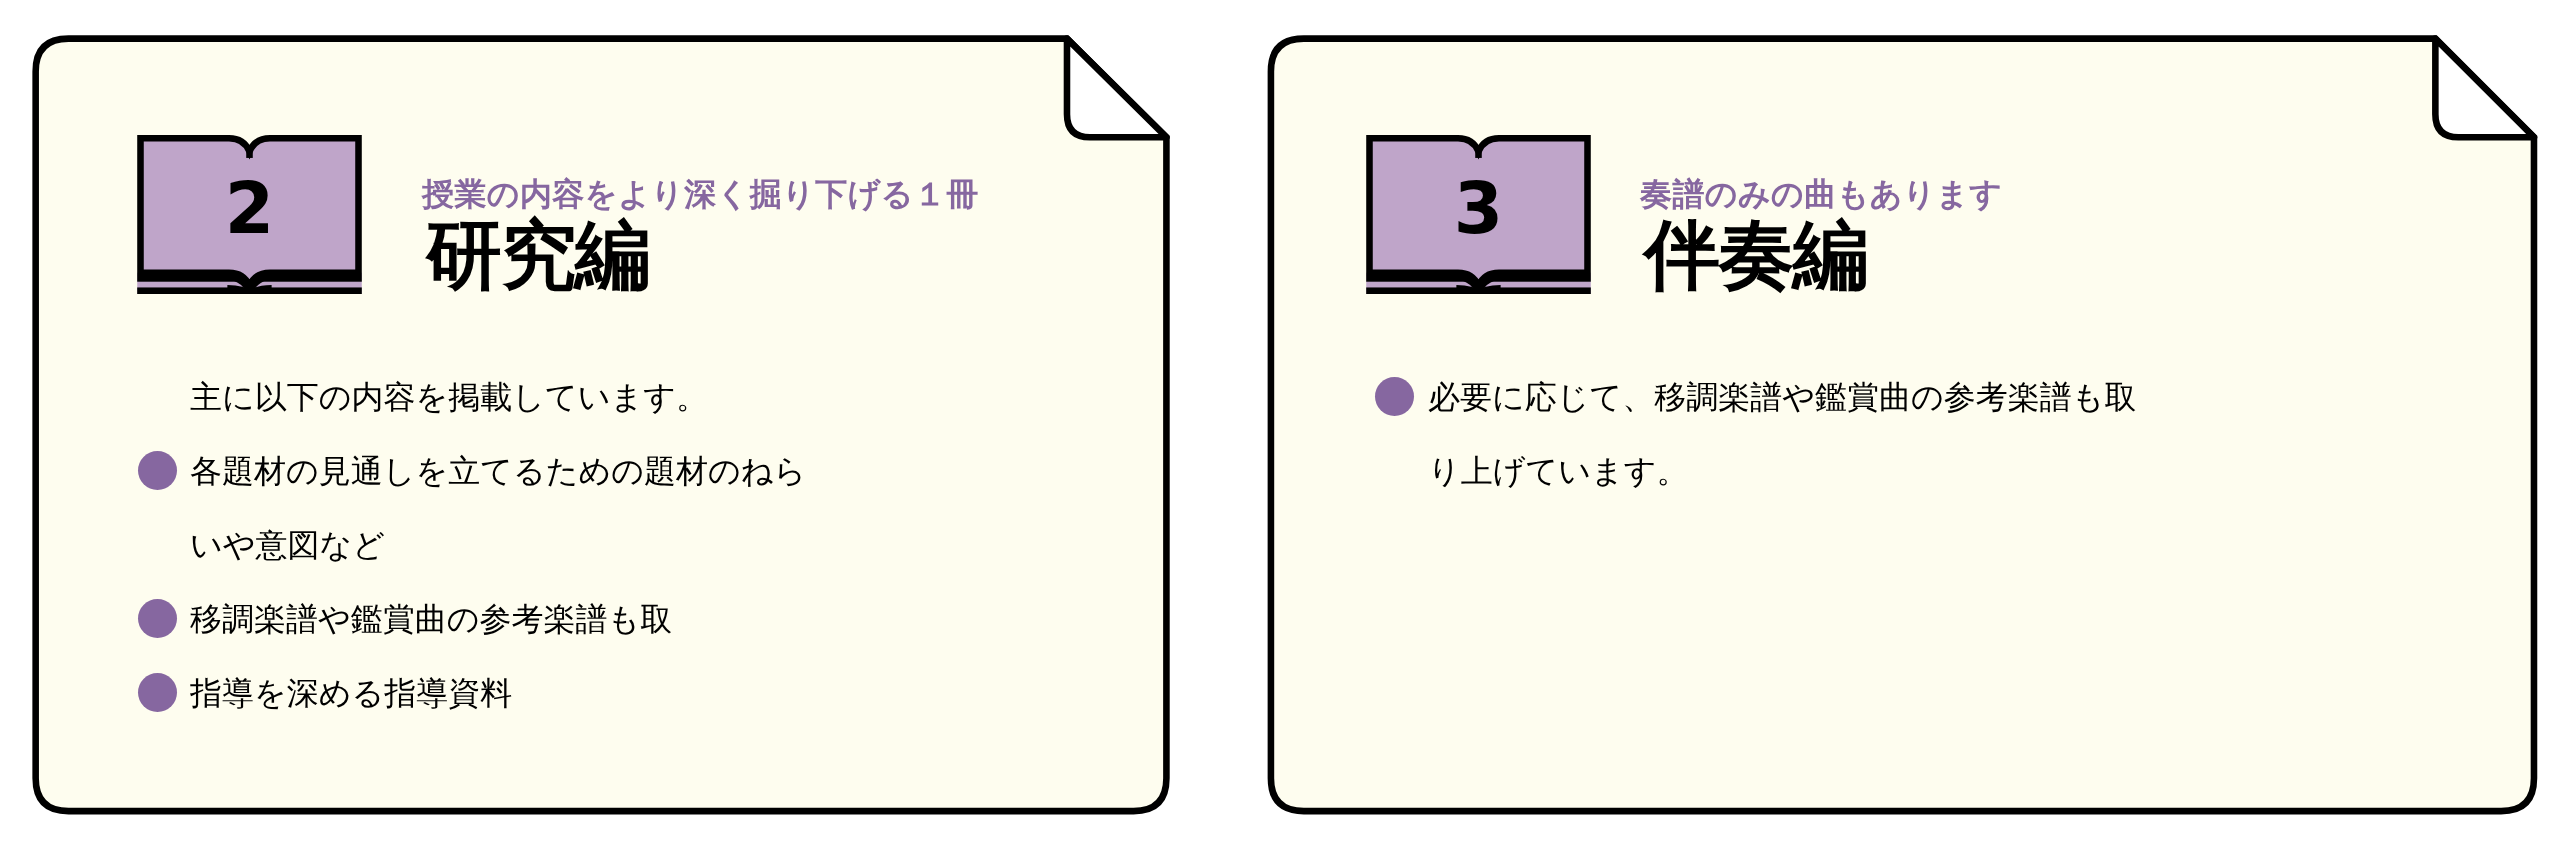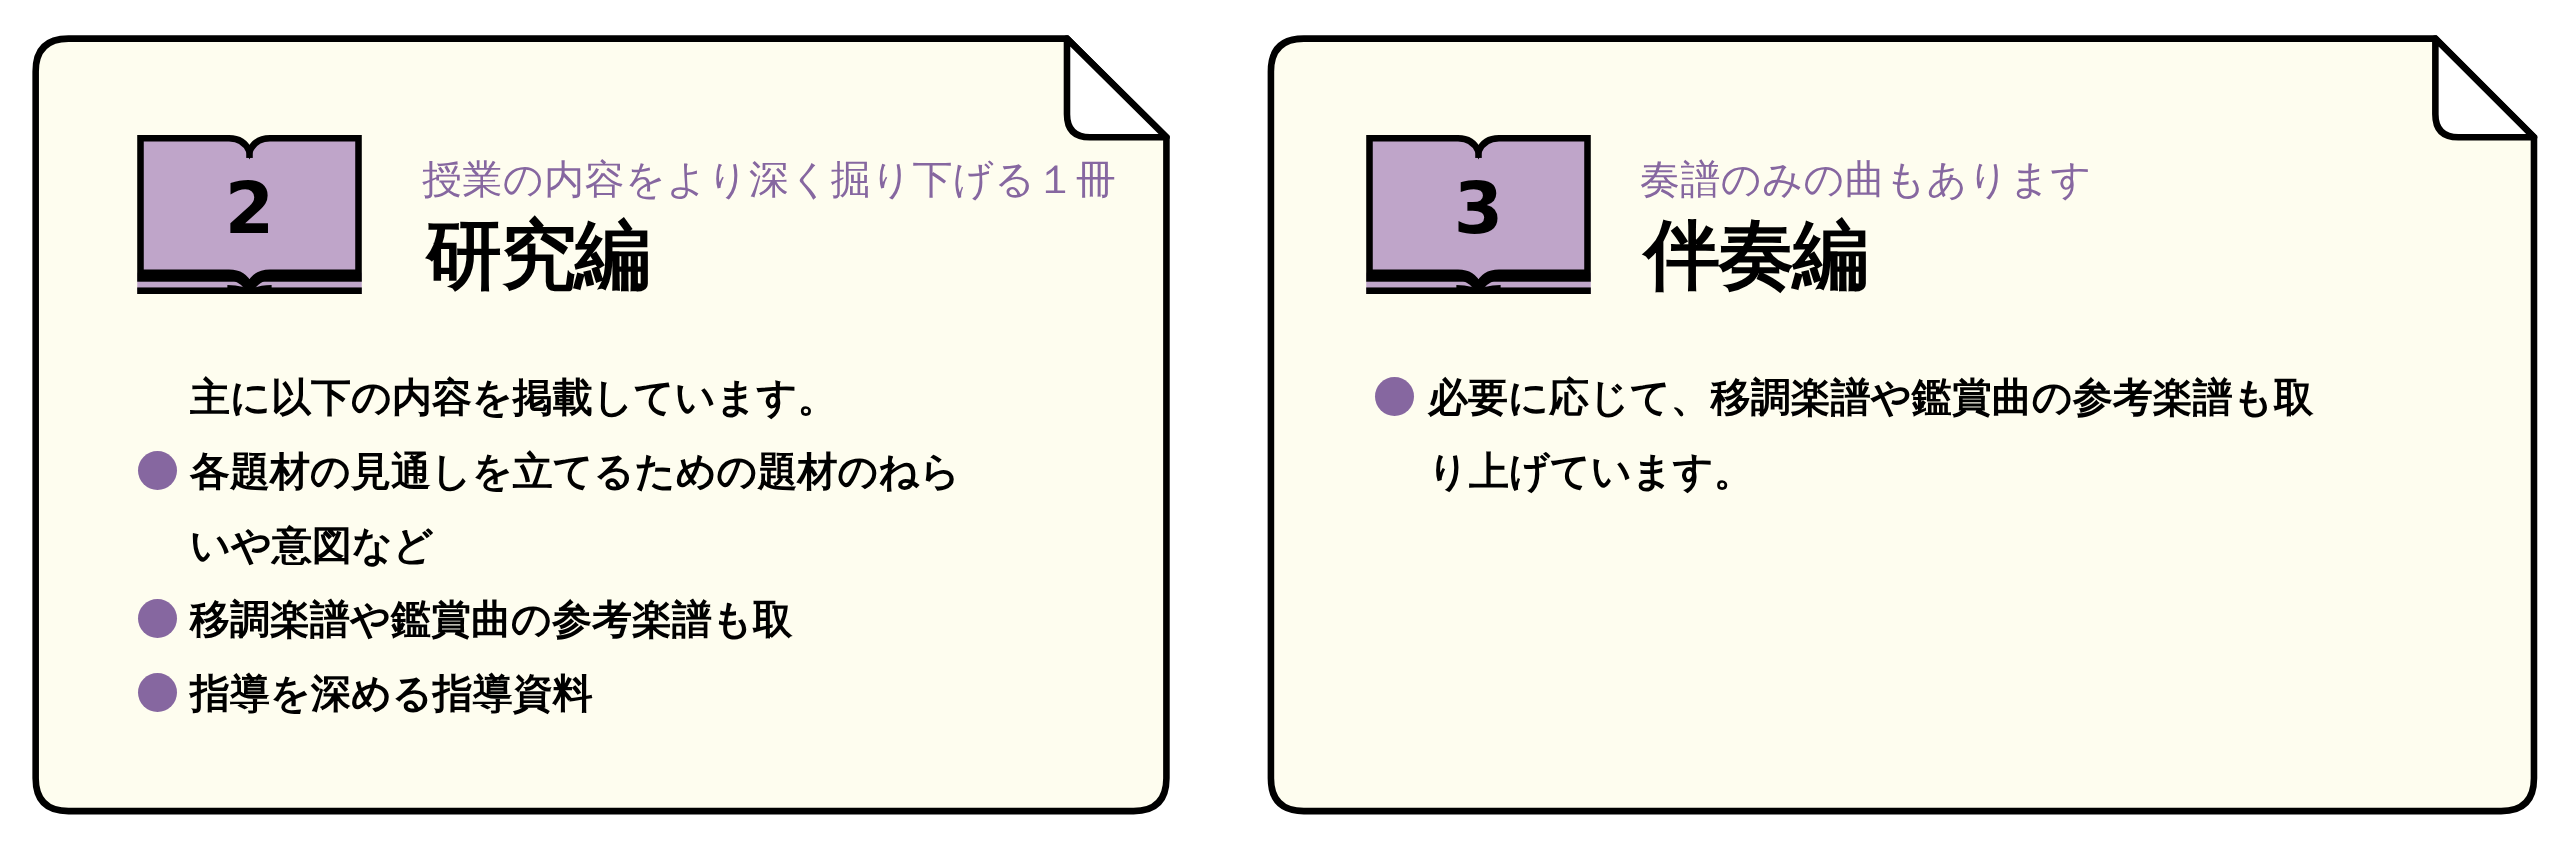--- a/index.html
+++ b/index.html
@@ -46,42 +46,42 @@
       justify-content: center;
       font-family: "DejaVu Sans", sans-serif;
       font-weight: bold;
       font-size: 71px;
       color: #000;
       padding-top: 6.6px;
       box-sizing: border-box;
     }
     .subtitle {
       position: absolute;
-      top: 155px;
-      font-size: 40px;
-      font-weight: normal;
+      top: 170px;
+      font-size: 32px;
+      font-weight: bold;
       white-space: nowrap;
       letter-spacing: 0.4px;
       line-height: 49px;
     }
     .title {
       position: absolute;
       top: 205px;
       font-size: 76px;
       font-weight: bold;
       color: #000;
       white-space: nowrap;
       line-height: 92px;
       letter-spacing: -1.6px;
     }
     .body {
       position: absolute;
       top: 360px;
-      font-size: 40px;
-      font-weight: bold;
+      font-size: 32px;
+      font-weight: normal;
       color: #000;
       line-height: 74px;
     }
     .line {
       position: relative;
       height: 74px;
       white-space: nowrap;
     }
     .bullet {
       position: absolute;

